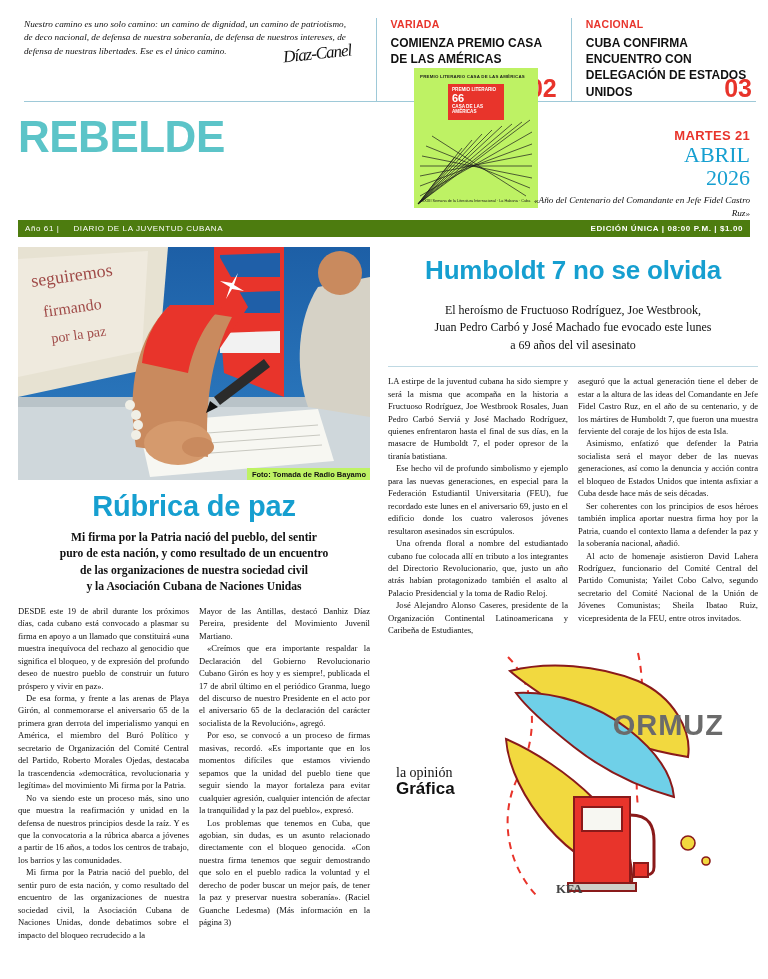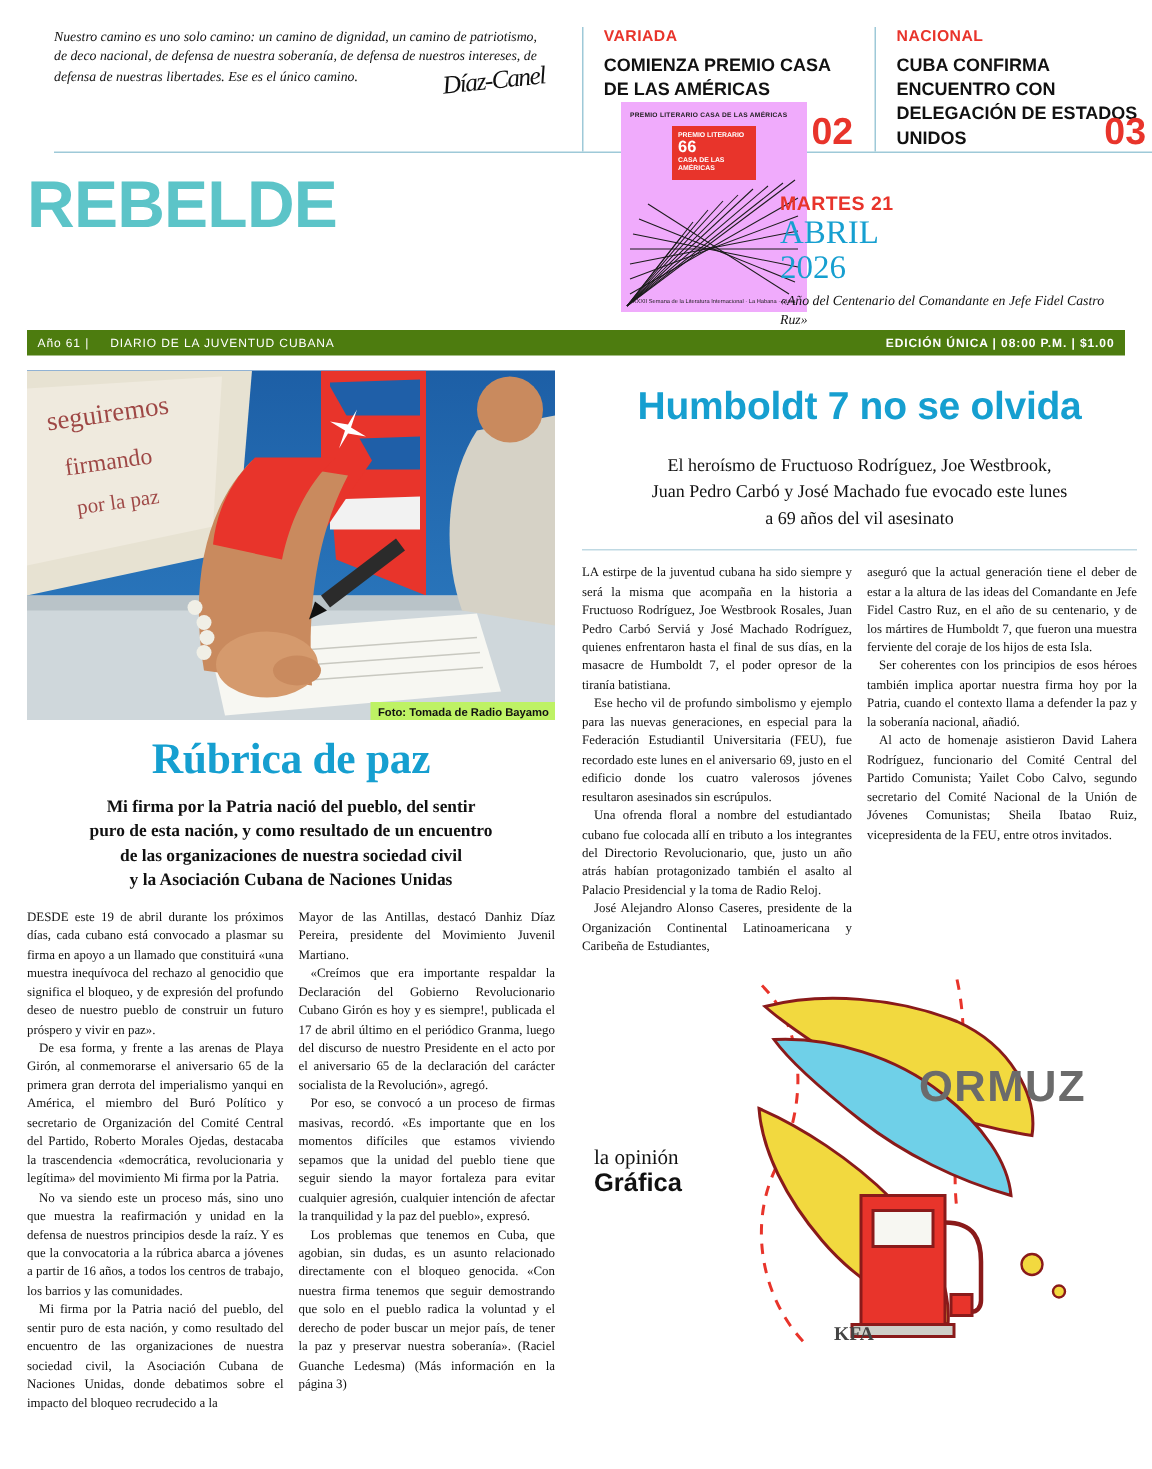--- a/index.html
+++ b/index.html
@@ -17,21 +17,21 @@
     width: 768px;
     height: 979px;
     padding: 0;
   }
 
   
   .topbar {
     display: flex;
     height: 84px;
     border-bottom: 1px solid #9ec9d8;
-    margin: 18px 18px 0 36px;
+    margin: 18px 18px 0 24px;
     width: 732px;
   }
   .motto {
     width: 345px;
     padding-right: 10px;
     position: relative;
   }
   .motto p {
     margin: 0;
     font-style: italic;
@@ -115,21 +115,21 @@
     letter-spacing: -0.5px;
     line-height: 1.05;
     margin-top: 2px;
   }
   .cover-art {
     position: absolute;
     left: 396px;
     top: -34px;
     width: 124px;
     height: 140px;
-    background: #f0abfc;
+    background: #bef264;
     overflow: hidden;
   }
   .cover-art .ca-title {
     position: absolute;
     top: 6px;
     left: 6px;
     right: 6px;
     font-family: "Liberation Sans", sans-serif;
     font-size: 4.4px;
     line-height: 1.25;
@@ -162,21 +162,21 @@
     line-height: 1.3;
     color: #1b1b1b;
     text-align: center;
   }
   .cover-art svg { position: absolute; left: 0; top: 48px; }
 
   .dateblock {
     position: absolute;
     right: 0;
     top: 26px;
-    text-align: left;
+    text-align: right;
     width: 230px;
   }
   .dateblock .d1 {
     font-family: "Liberation Sans", sans-serif;
     font-weight: bold;
     font-size: 13px;
     color: #e8342b;
     letter-spacing: 0.3px;
   }
   .dateblock .d2 {
@@ -239,21 +239,21 @@
     position: absolute;
     right: 0; bottom: 0;
     background: #bef264;
     font-family: "Liberation Sans", sans-serif;
     font-size: 7.5px;
     font-weight: bold;
     padding: 2px 4px 1px 5px;
   }
 
   h1.article-title {
-    font-family: Liberation Serif, serif;
+    font-family: Liberation Sans, sans-serif;
     font-weight: bold;
     font-size: 29px;
     color: #169fd0;
     text-align: center;
     margin: 10px 0 7px 0;
     letter-spacing: -0.2px;
   }
   .standfirst {
     font-family: "Liberation Serif", serif;
     font-size: 11.6px;
@@ -529,20 +529,21 @@
 
       <div class="cols2r">
         <div class="col">
           <p class="first">LA estirpe de la juventud cubana ha sido siempre y será la misma que acompaña en la historia a Fructuoso Rodríguez, Joe Westbrook Rosales, Juan Pedro Carbó Serviá y José Machado Rodríguez, quienes enfrentaron hasta el final de sus días, en la masacre de Humboldt 7, el poder opresor de la tiranía batistiana.</p>
           <p>Ese hecho vil de profundo simbolismo y ejemplo para las nuevas generaciones, en especial para la Federación Estudiantil Universitaria (FEU), fue recordado este lunes en el aniversario 69, justo en el edificio donde los cuatro valerosos jóvenes resultaron asesinados sin escrúpulos.</p>
           <p>Una ofrenda floral a nombre del estudiantado cubano fue colocada allí en tributo a los integrantes del Directorio Revolucionario, que, justo un año atrás habían protagonizado también el asalto al Palacio Presidencial y la toma de Radio Reloj.</p>
           <p>José Alejandro Alonso Caseres, presidente de la Organización Continental Latinoamericana y Caribeña de Estudiantes,</p>
         </div>
         <div class="col">
           <p class="first">aseguró que la actual generación tiene el deber de estar a la altura de las ideas del Comandante en Jefe Fidel Castro Ruz, en el año de su centenario, y de los mártires de Humboldt 7, que fueron una muestra ferviente del coraje de los hijos de esta Isla.</p>
+          <p>Asimismo, enfatizó que defender la Patria socialista será el mayor deber de las nuevas generaciones, así como la denuncia y acción contra el bloqueo de Estados Unidos que intenta asfixiar a Cuba desde hace más de seis décadas.</p>
           <p>Ser coherentes con los principios de esos héroes también implica aportar nuestra firma hoy por la Patria, cuando el contexto llama a defender la paz y la soberanía nacional, añadió.</p>
           <p>Al acto de homenaje asistieron David Lahera Rodríguez, funcionario del Comité Central del Partido Comunista; Yailet Cobo Calvo, segundo secretario del Comité Nacional de la Unión de Jóvenes Comunistas; Sheila Ibatao Ruiz, vicepresidenta de la FEU, entre otros invitados.</p>
         </div>
       </div>
 
       <div class="cartoon">
         <svg width="370" height="270" viewBox="0 0 370 270">
           <rect width="370" height="270" fill="#ffffff"></rect>
 
           <path d="M120 10 C150 40 150 90 130 130 C110 170 120 220 150 250" stroke="#e8342b" stroke-width="2" fill="none" stroke-dasharray="7 6"></path>

